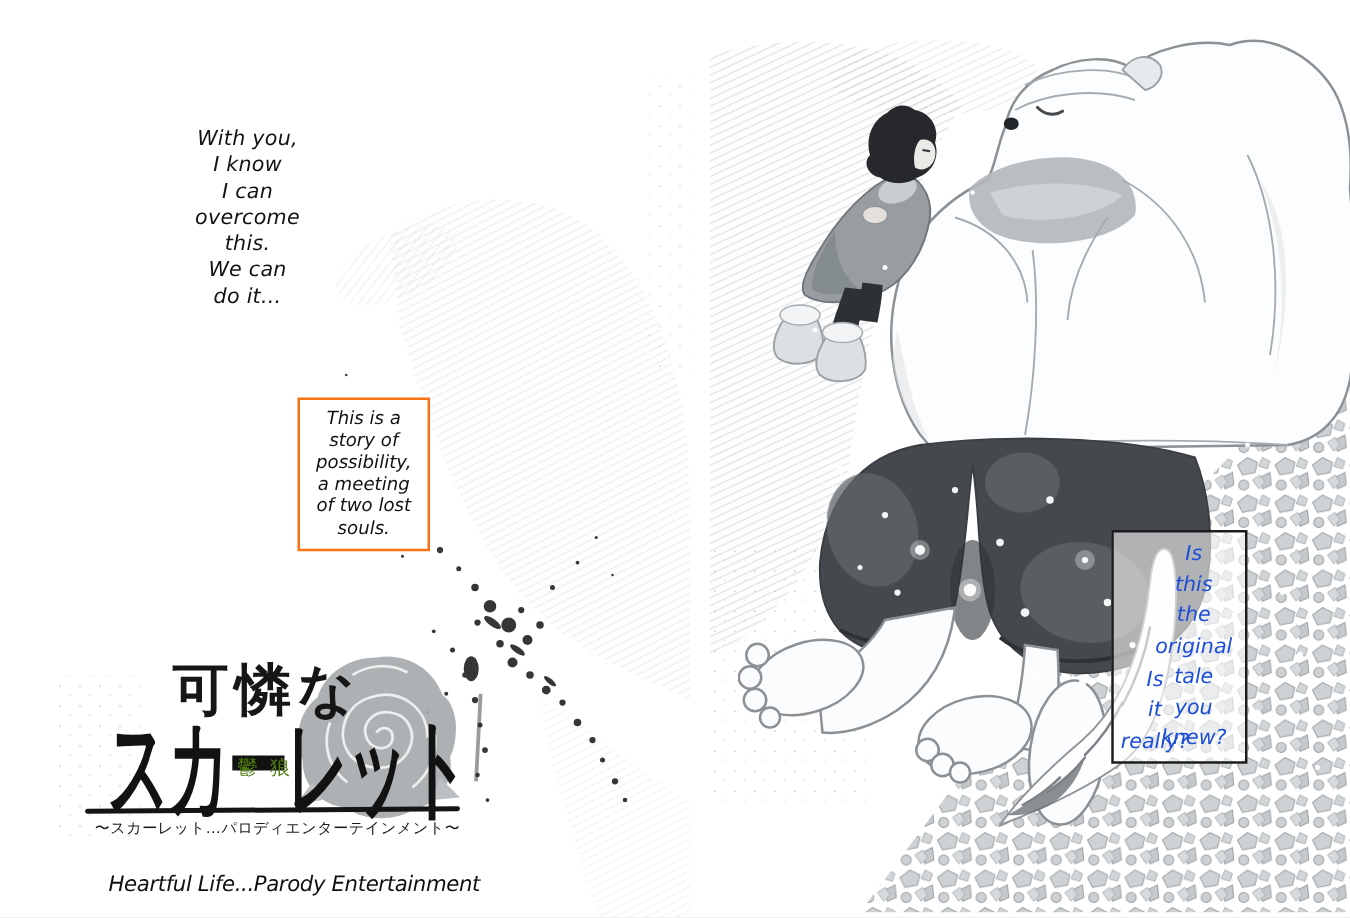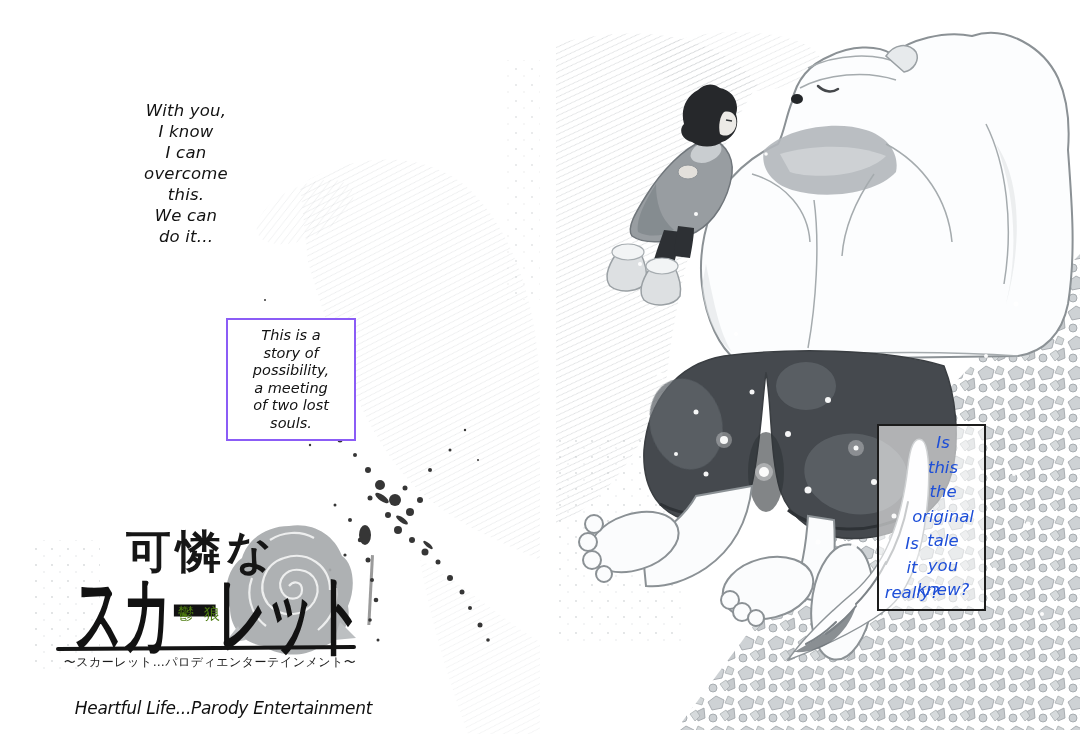--- a/index.html
+++ b/index.html
@@ -1,26 +1,26 @@
 <!DOCTYPE html>
 <html><head>
 <meta charset="utf-8">
 <style>
   html,body{margin:0;padding:0;background:#e8e8e8;}
   .spread{position:relative;width:1080px;height:734px;background:#ffffff;overflow:hidden;
           font-family:"DejaVu Sans","Liberation Sans",sans-serif;}
-  .page{position:absolute;top:0;height:734px;}
+  .page{position:absolute;top:0;height:734px;margin-left:12px;}
   .page-left{left:0;width:540px;}
   .page-right{left:540px;width:540px;}
   .abs{position:absolute;}
   .pre{white-space:pre-line;}
   .speech{font-style:italic;color:#121212;text-align:center;}
   .speech-top{left:100px;top:100px;width:172px;font-size:16.5px;line-height:21px;letter-spacing:.2px;}
-  .narration-box{left:226px;top:318px;width:92px;border:2px solid #8b5cf6;background:#ffffff;
-                 padding:7px 17px;font-style:italic;font-size:14.5px;line-height:17.5px;
+  .narration-box{left:226px;top:318px;width:92px;border:2px solid #f97316;background:#ffffff;
+                 padding:7px 5px;font-style:italic;font-size:14.5px;line-height:17.5px;
                  text-align:center;color:#121212;}
   .logo-kanji-top{left:126px;top:522px;font-family:"DejaVu Serif","Liberation Serif",serif;
                   font-weight:bold;font-size:45px;letter-spacing:5px;color:#161616;}
   .logo-main{left:74px;top:556px;font-family:"DejaVu Serif","Liberation Serif",serif;
              font-weight:bold;font-size:49px;letter-spacing:-2px;color:#121212;
              transform:scaleY(1.8);transform-origin:0 0;}
   .logo-kanji-small{left:178px;top:604px;font-family:"DejaVu Serif","Liberation Serif",serif;
                     font-weight:normal;font-size:16px;letter-spacing:10px;color:#4d7c0f;}
   .brush-underline{left:56px;top:646px;width:300px;height:4px;background:#141414;
                    border-radius:2px;transform:rotate(-.4deg);}

